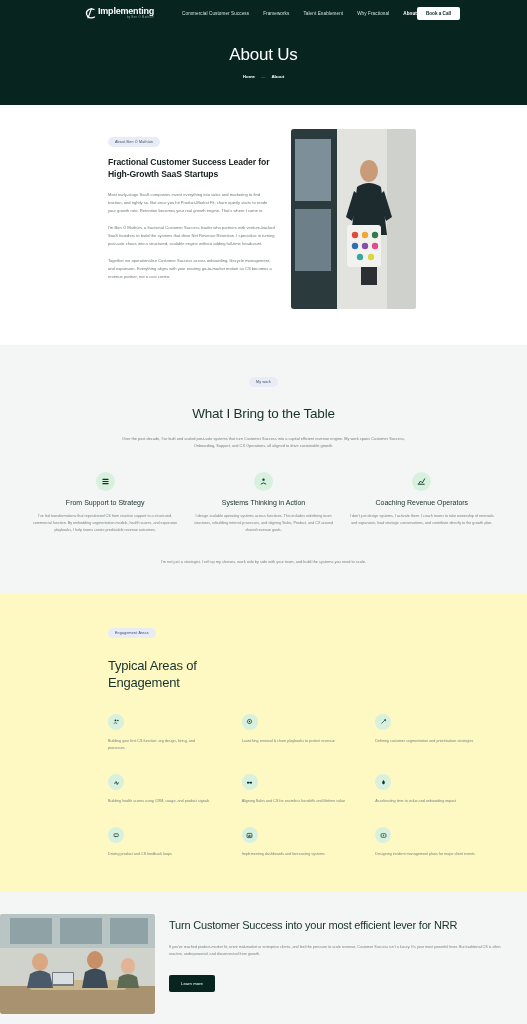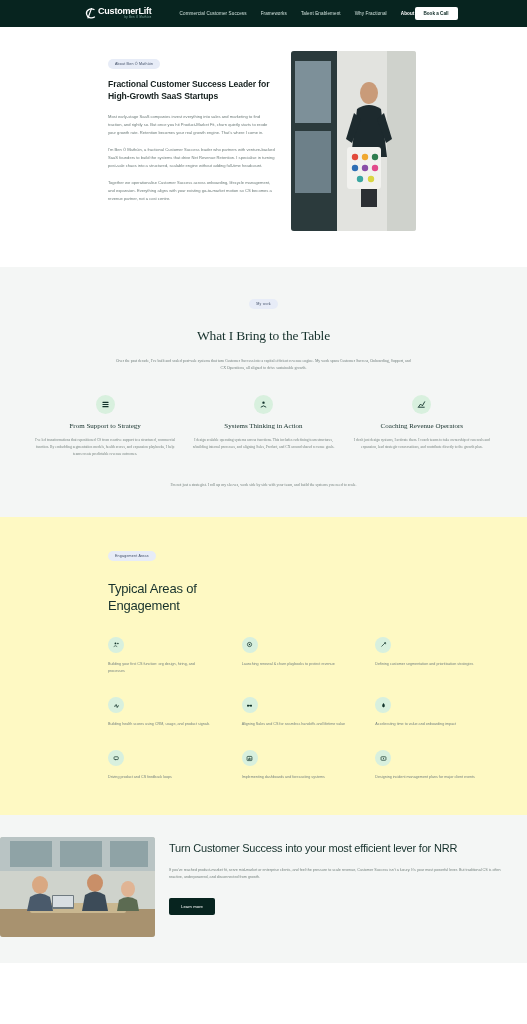--- a/index.html
+++ b/index.html
@@ -86,21 +86,20 @@
     width:125px; height:180px; flex:0 0 125px;
     border-radius:3px; overflow:hidden; position:relative;
     background:#c9ccc6;
   }
 
   
   .bring {
     background:#f4f6f5;
     padding:24px 18px 30px;
     text-align:center;
-    font-family:Liberation Serif, serif;
   }
   .pill-center { background:#e7ecf7; }
   .bring h2 {
     font-size:13.5px; font-weight:400; color:#16312c;
     margin:10px 0 14px; letter-spacing:-0.2px;
   }
   .bring-intro {
     font-size:3.9px; line-height:1.9; color:#74817f;
     max-width:300px; margin:0 auto 22px;
   }
@@ -158,34 +157,42 @@
 
   <div class="topbar">
     <div class="logo">
       <span class="logo-mark">
         <svg width="13" height="13" viewBox="0 0 26 26">
           <path d="M20 5 C13 2 4 6 5 14 C6 21 15 24 21 20" stroke="#ffffff" stroke-width="2.6" fill="none" stroke-linecap="round"></path>
           <path d="M15 3 L8 22" stroke="#ffffff" stroke-width="2.2" stroke-linecap="round"></path>
         </svg>
       </span>
       <span class="logo-text">
-        <span class="logo-word">CustomerLift</span>
+        <span class="logo-word">Implementing</span>
         <span class="logo-sub">by Ben Ó Mathúin</span>
       </span>
     </div>
     <div class="nav">
       <a href="#">Commercial Customer Success</a>
       <a href="#">Frameworks</a>
       <a href="#">Talent Enablement</a>
       <a href="#">Why Fractional</a>
       <a href="#" class="active">About</a>
     </div>
     <button class="book-btn">Book a Call</button>
   </div>
 
+  <div class="hero">
+    <h1>About Us</h1>
+    <div class="crumbs">
+      <a href="#">Home</a>
+      <span class="sep">—</span>
+      <span>About</span>
+    </div>
+  </div>
 
   <div class="about">
     <div class="about-left">
       <span class="pill">About Ben Ó Mathúin</span>
       <h2>Fractional Customer Success Leader for High-Growth SaaS Startups</h2>
       <p>Most early-stage SaaS companies invest everything into sales and marketing to find traction, and rightly so. But once you hit Product-Market Fit, churn quietly starts to erode your growth rate. Retention becomes your real growth engine. That's where I come in.</p>
       <p>I'm Ben Ó Mathúin, a fractional Customer Success leader who partners with venture-backed SaaS founders to build the systems that drive Net Revenue Retention. I specialise in turning post-sale chaos into a structured, scalable engine without adding full-time headcount.</p>
       <p>Together we operationalise Customer Success across onboarding, lifecycle management, and expansion. Everything aligns with your existing go-to-market motion so CS becomes a revenue partner, not a cost centre.</p>
     </div>
     <div class="about-photo">

